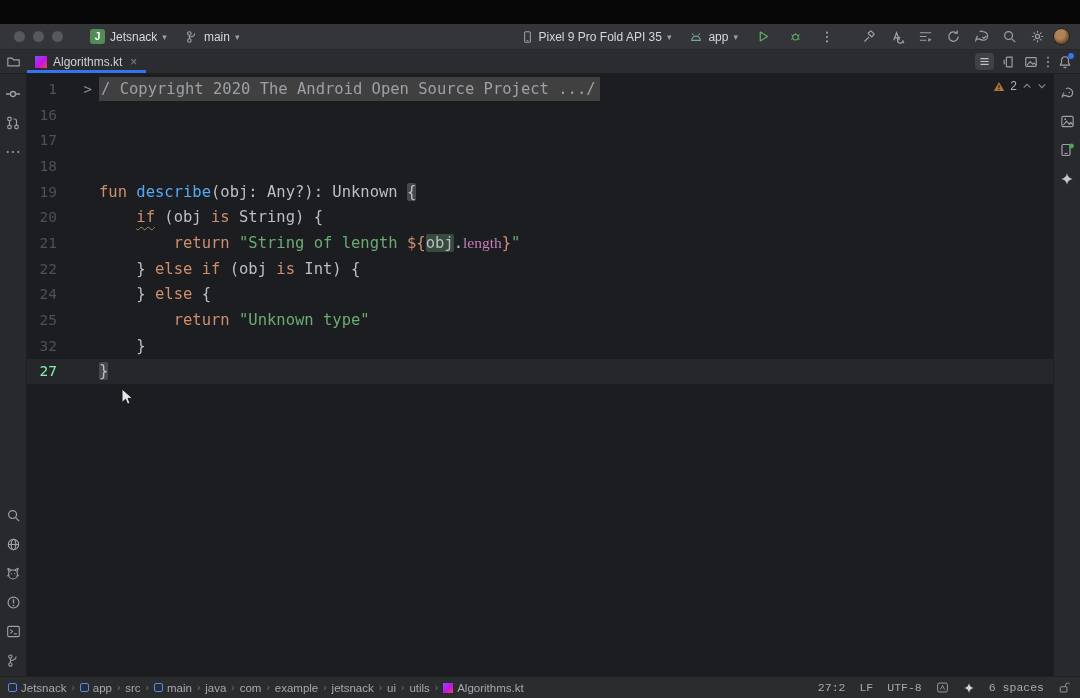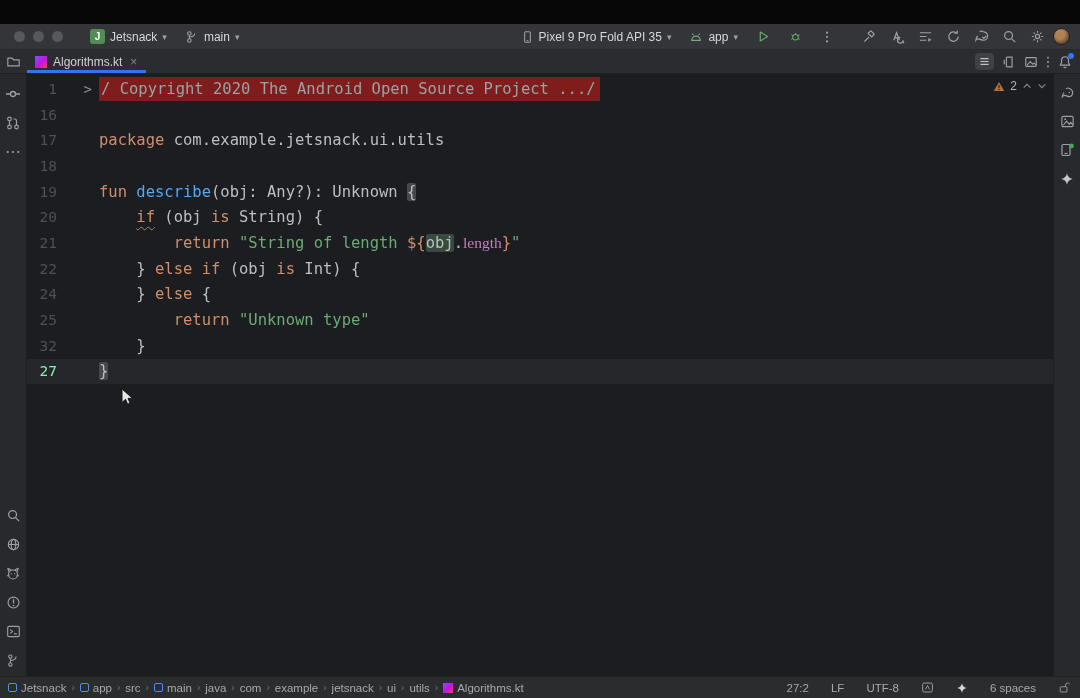--- a/index.html
+++ b/index.html
@@ -51,37 +51,37 @@
   .editor { position:relative; flex:1; background:#1C1D20; overflow:hidden; padding-top:2px; }
   .code-row { display:flex; height:25.7px; align-items:center; white-space:pre;
     font-family:"DejaVu Sans Mono", monospace; font-size:15.5px; }
   .code-row.current { background:#25272B; }
   .gutter { flex:0 0 30px; text-align:right; color:#4B5059; font-size:14.5px; }
   .code-row.current .gutter { color:#86efac; }
   .fold-col { flex:0 0 42px; text-align:right; padding-right:7px; color:#8C9196; font-size:14px; }
   .code-text { flex:1; }
   .tk-kw { color:#CF8E6D; } .tk-fn { color:#56A8F5; } .tk-str { color:#6AAB73; }
   .tk-prop { color:#C77DBB;font-family:Liberation Serif, serif; } .tk-tpl { color:#CF8E6D; } .tk-txt { color:#BCBEC4; }
-  .tk-fold { color:#9CA1A7; background:#7f1d1d; padding:3px 4px 3px 2px; }
+  .tk-fold { color:#9CA1A7; background:#404040; padding:3px 4px 3px 2px; }
   .hl-brace { background:#45484D; border-radius:2px; }
   .hl-ident { background:rgba(96,148,112,.38); border-radius:2px; }
   .hl-ident2 { background:rgba(96,148,112,.18); border-radius:2px; }
   .wave { text-decoration:underline wavy #9D8960; text-decoration-thickness:1px; text-underline-offset:4px; }
   .inspections { position:absolute; top:5px; right:6px; display:flex; align-items:center; gap:5px;
     font-size:12px; color:#B0B3B8; }
   .cursor-arrow { position:absolute; left:94px; top:314px; }
   
   .statusbar { height:22px; background:#2A2C2E; border-top:1px solid #1E1F22; display:flex;
     align-items:center; padding:0 10px 0 8px; font-size:11.5px; color:#A6A9AE; }
   .crumbs { display:flex; align-items:center; gap:5px; }
   .crumb { display:flex; align-items:center; gap:4px; }
   .crumb-sep { color:#6E7177; font-size:10px; }
   .mod-icon { width:9px; height:9px; border:1.4px solid #548AF7; border-radius:2px; display:inline-block; }
   .k-icon { width:10px; height:10px; background:linear-gradient(135deg,#7F52FF 0%,#C811E2 55%,#E54857 100%); display:inline-block; }
-  .status-right { margin-left:auto; display:flex; align-items:flex-end; gap:22px; }
+  .status-right { margin-left:auto; display:flex; align-items:flex-end; gap:14px;font-family:Liberation Mono, monospace; }
   svg { display:block; }
 </style>
 </head>
 <body>
 
 <div class="screen">
 
   <div class="top-strip"></div>
 
   <div class="toolbar">
@@ -306,21 +306,21 @@
             <path d="M5 5.5v5 M5 8c4.5 0 6.5-1.3 6.5-4.5" fill="none" stroke="#9DA0A8" stroke-width="1.2"></path>
           </svg>
         </div>
       </div>
     </div>
 
     <div class="editor">
       <div id="code">
           <div class="code-row"><div class="gutter">1</div><div class="fold-col">&gt;</div><div class="code-text"><span class="tk-fold">/ Copyright 2020 The Android Open Source Project .../</span></div></div>
           <div class="code-row"><div class="gutter">16</div><div class="fold-col"></div><div class="code-text"></div></div>
-          <div class="code-row"><div class="gutter">17</div><div class="fold-col"></div><div class="code-text"><span class="tk-kw">package</span><span class="tk-txt"> com.example.jetsnack.ui.utils</span></div></div>
+          <div class="code-row"><div class="gutter">17</div><div class="fold-col"></div></div>
           <div class="code-row"><div class="gutter">18</div><div class="fold-col"></div><div class="code-text"></div></div>
           <div class="code-row"><div class="gutter">19</div><div class="fold-col"></div><div class="code-text"><span class="tk-kw">fun</span><span class="tk-txt"> </span><span class="tk-fn">describe</span><span class="tk-txt">(obj: Any?): Unknown </span><span class="tk-txt hl-brace">{</span></div></div>
           <div class="code-row"><div class="gutter">20</div><div class="fold-col"></div><div class="code-text"><span class="tk-txt">    </span><span class="tk-kw wave">if</span><span class="tk-txt"> (obj </span><span class="tk-kw">is</span><span class="tk-txt"> String) {</span></div></div>
           <div class="code-row"><div class="gutter">21</div><div class="fold-col"></div><div class="code-text"><span class="tk-txt">        </span><span class="tk-kw">return</span><span class="tk-txt"> </span><span class="tk-str">"String of length </span><span class="tk-tpl">${</span><span class="tk-txt hl-ident">obj</span><span class="tk-txt">.</span><span class="tk-prop">length</span><span class="tk-tpl">}</span><span class="tk-str">"</span></div></div>
           <div class="code-row"><div class="gutter">22</div><div class="fold-col"></div><div class="code-text"><span class="tk-txt">    } </span><span class="tk-kw">else</span><span class="tk-txt"> </span><span class="tk-kw">if</span><span class="tk-txt"> (obj </span><span class="tk-kw">is</span><span class="tk-txt"> Int) {</span></div></div>
           <div class="code-row"><div class="gutter">24</div><div class="fold-col"></div><div class="code-text"><span class="tk-txt">    } </span><span class="tk-kw">else</span><span class="tk-txt"> {</span></div></div>
           <div class="code-row"><div class="gutter">25</div><div class="fold-col"></div><div class="code-text"><span class="tk-txt">        </span><span class="tk-kw">return</span><span class="tk-txt"> </span><span class="tk-str">"Unknown type"</span></div></div>
           <div class="code-row"><div class="gutter">32</div><div class="fold-col"></div><div class="code-text"><span class="tk-txt">    }</span></div></div>
           <div class="code-row current"><div class="gutter">27</div><div class="fold-col"></div><div class="code-text"><span class="tk-txt hl-brace">}</span></div></div>
         </div>

